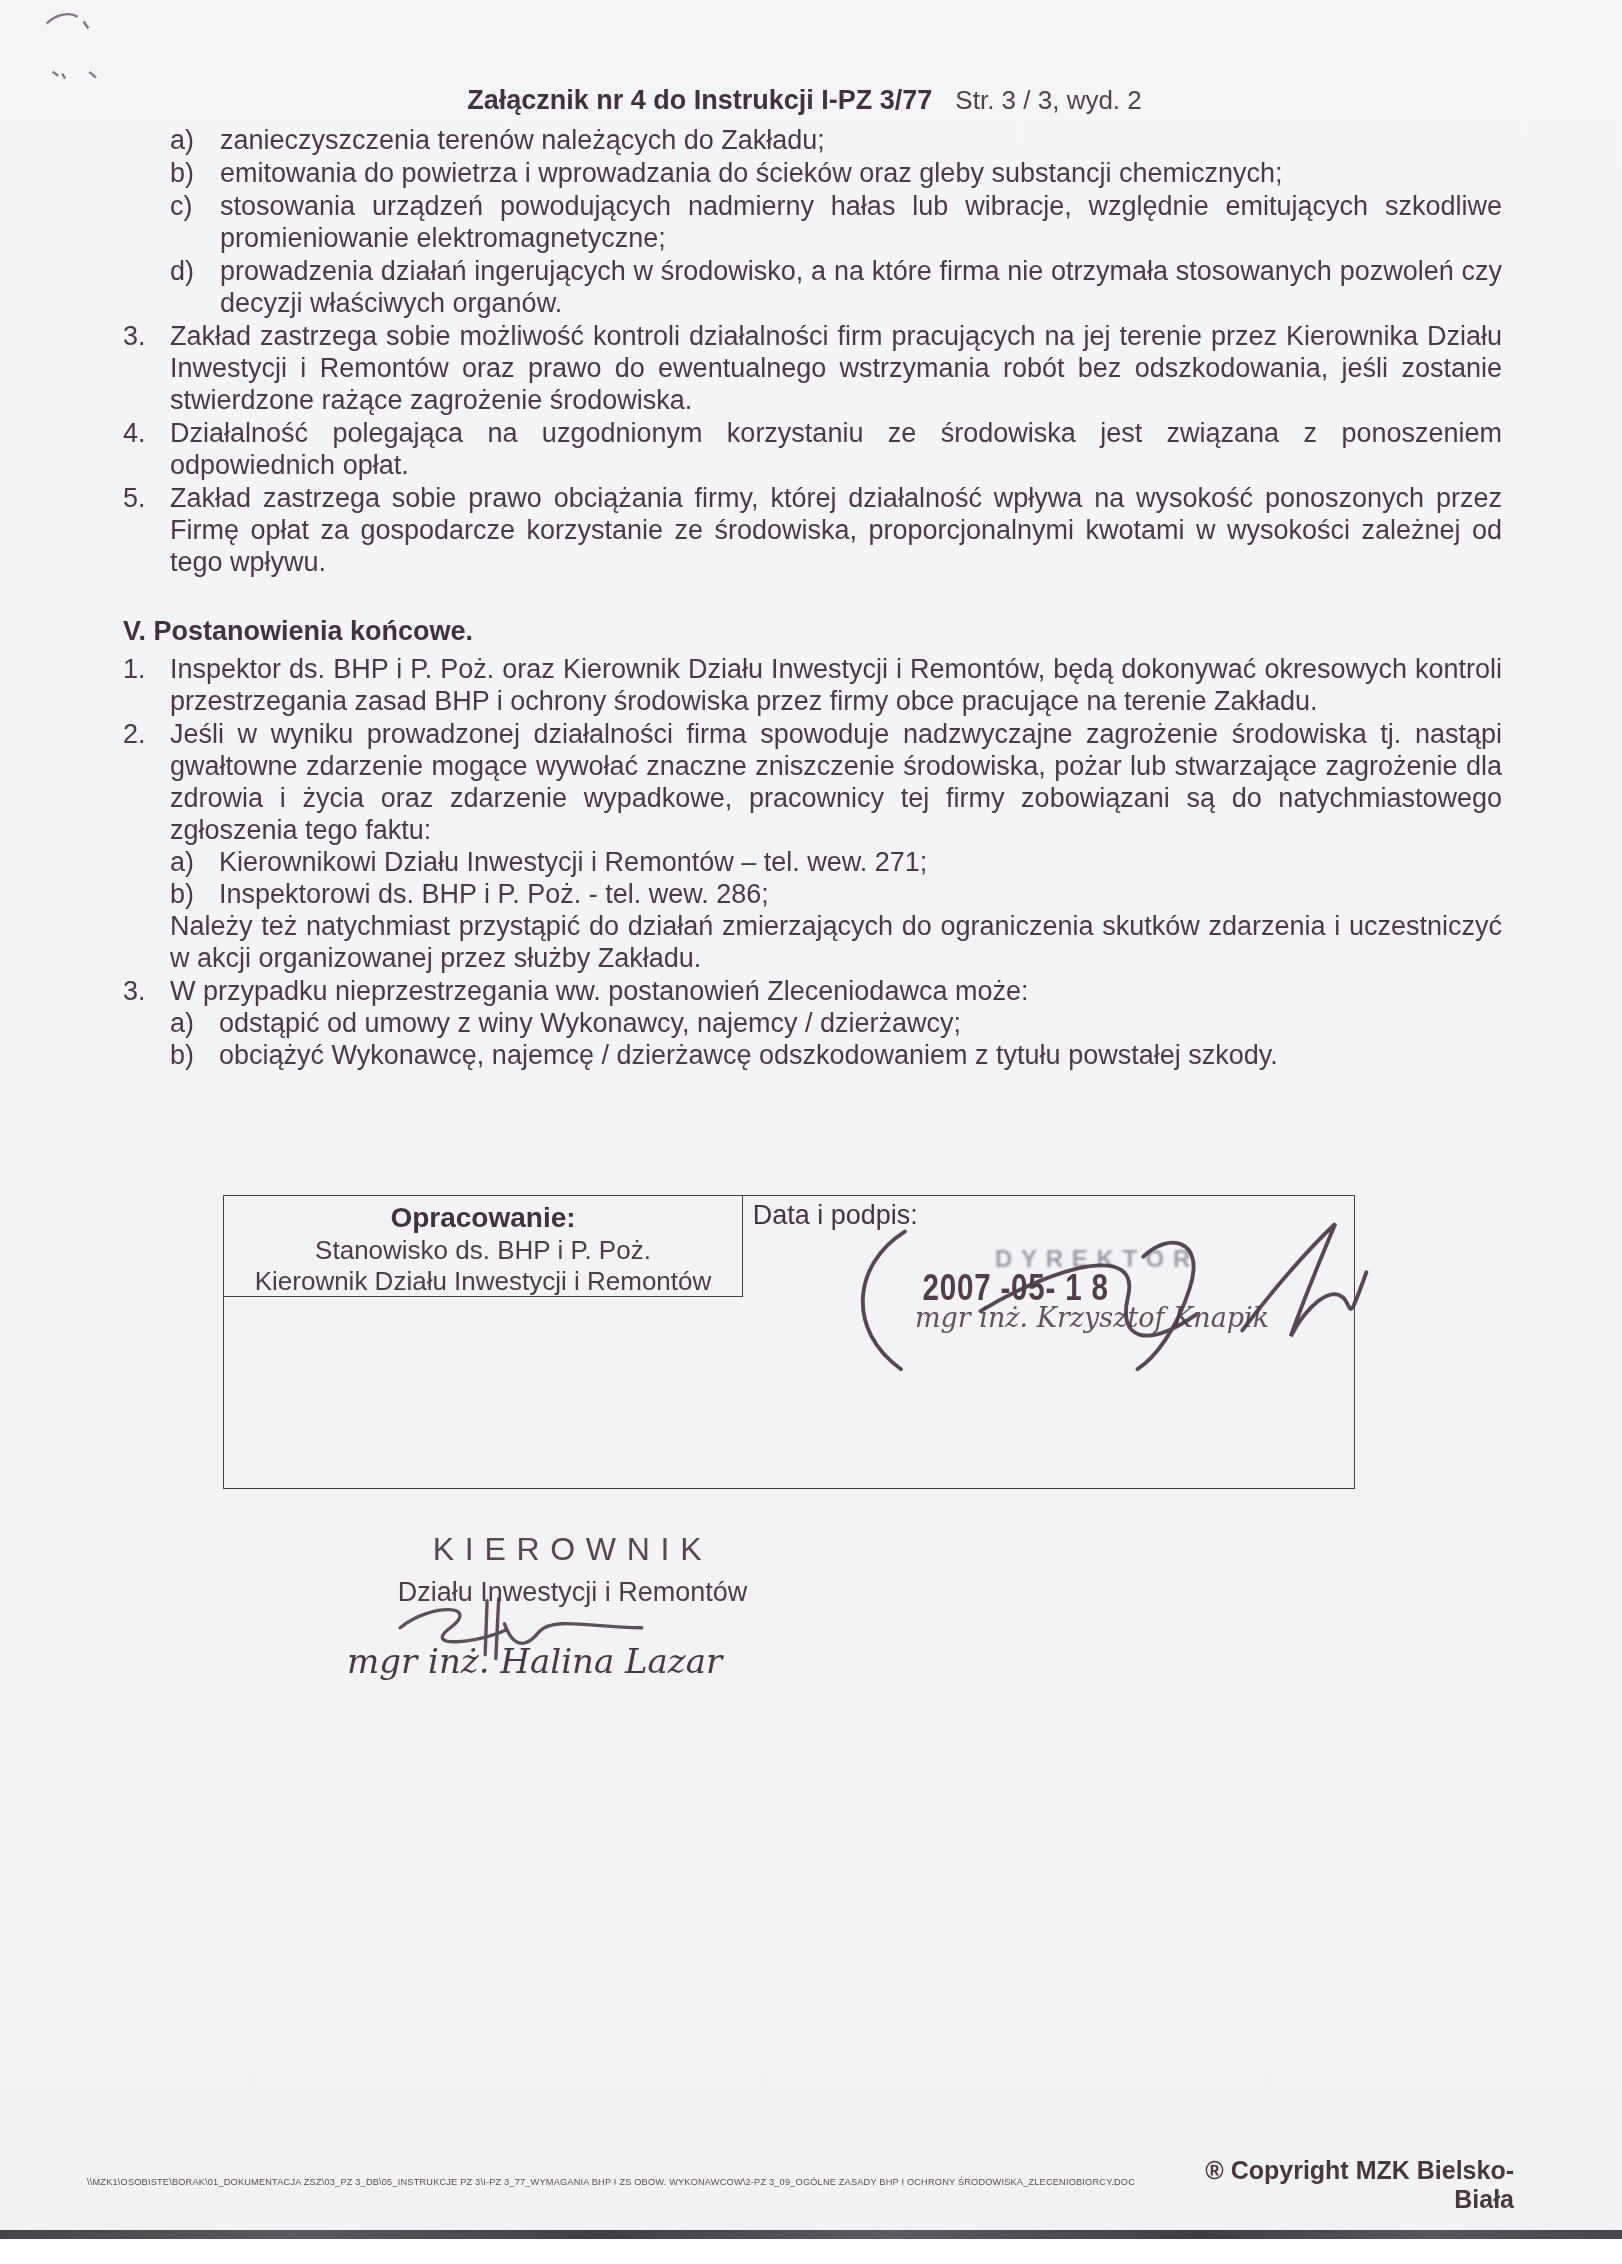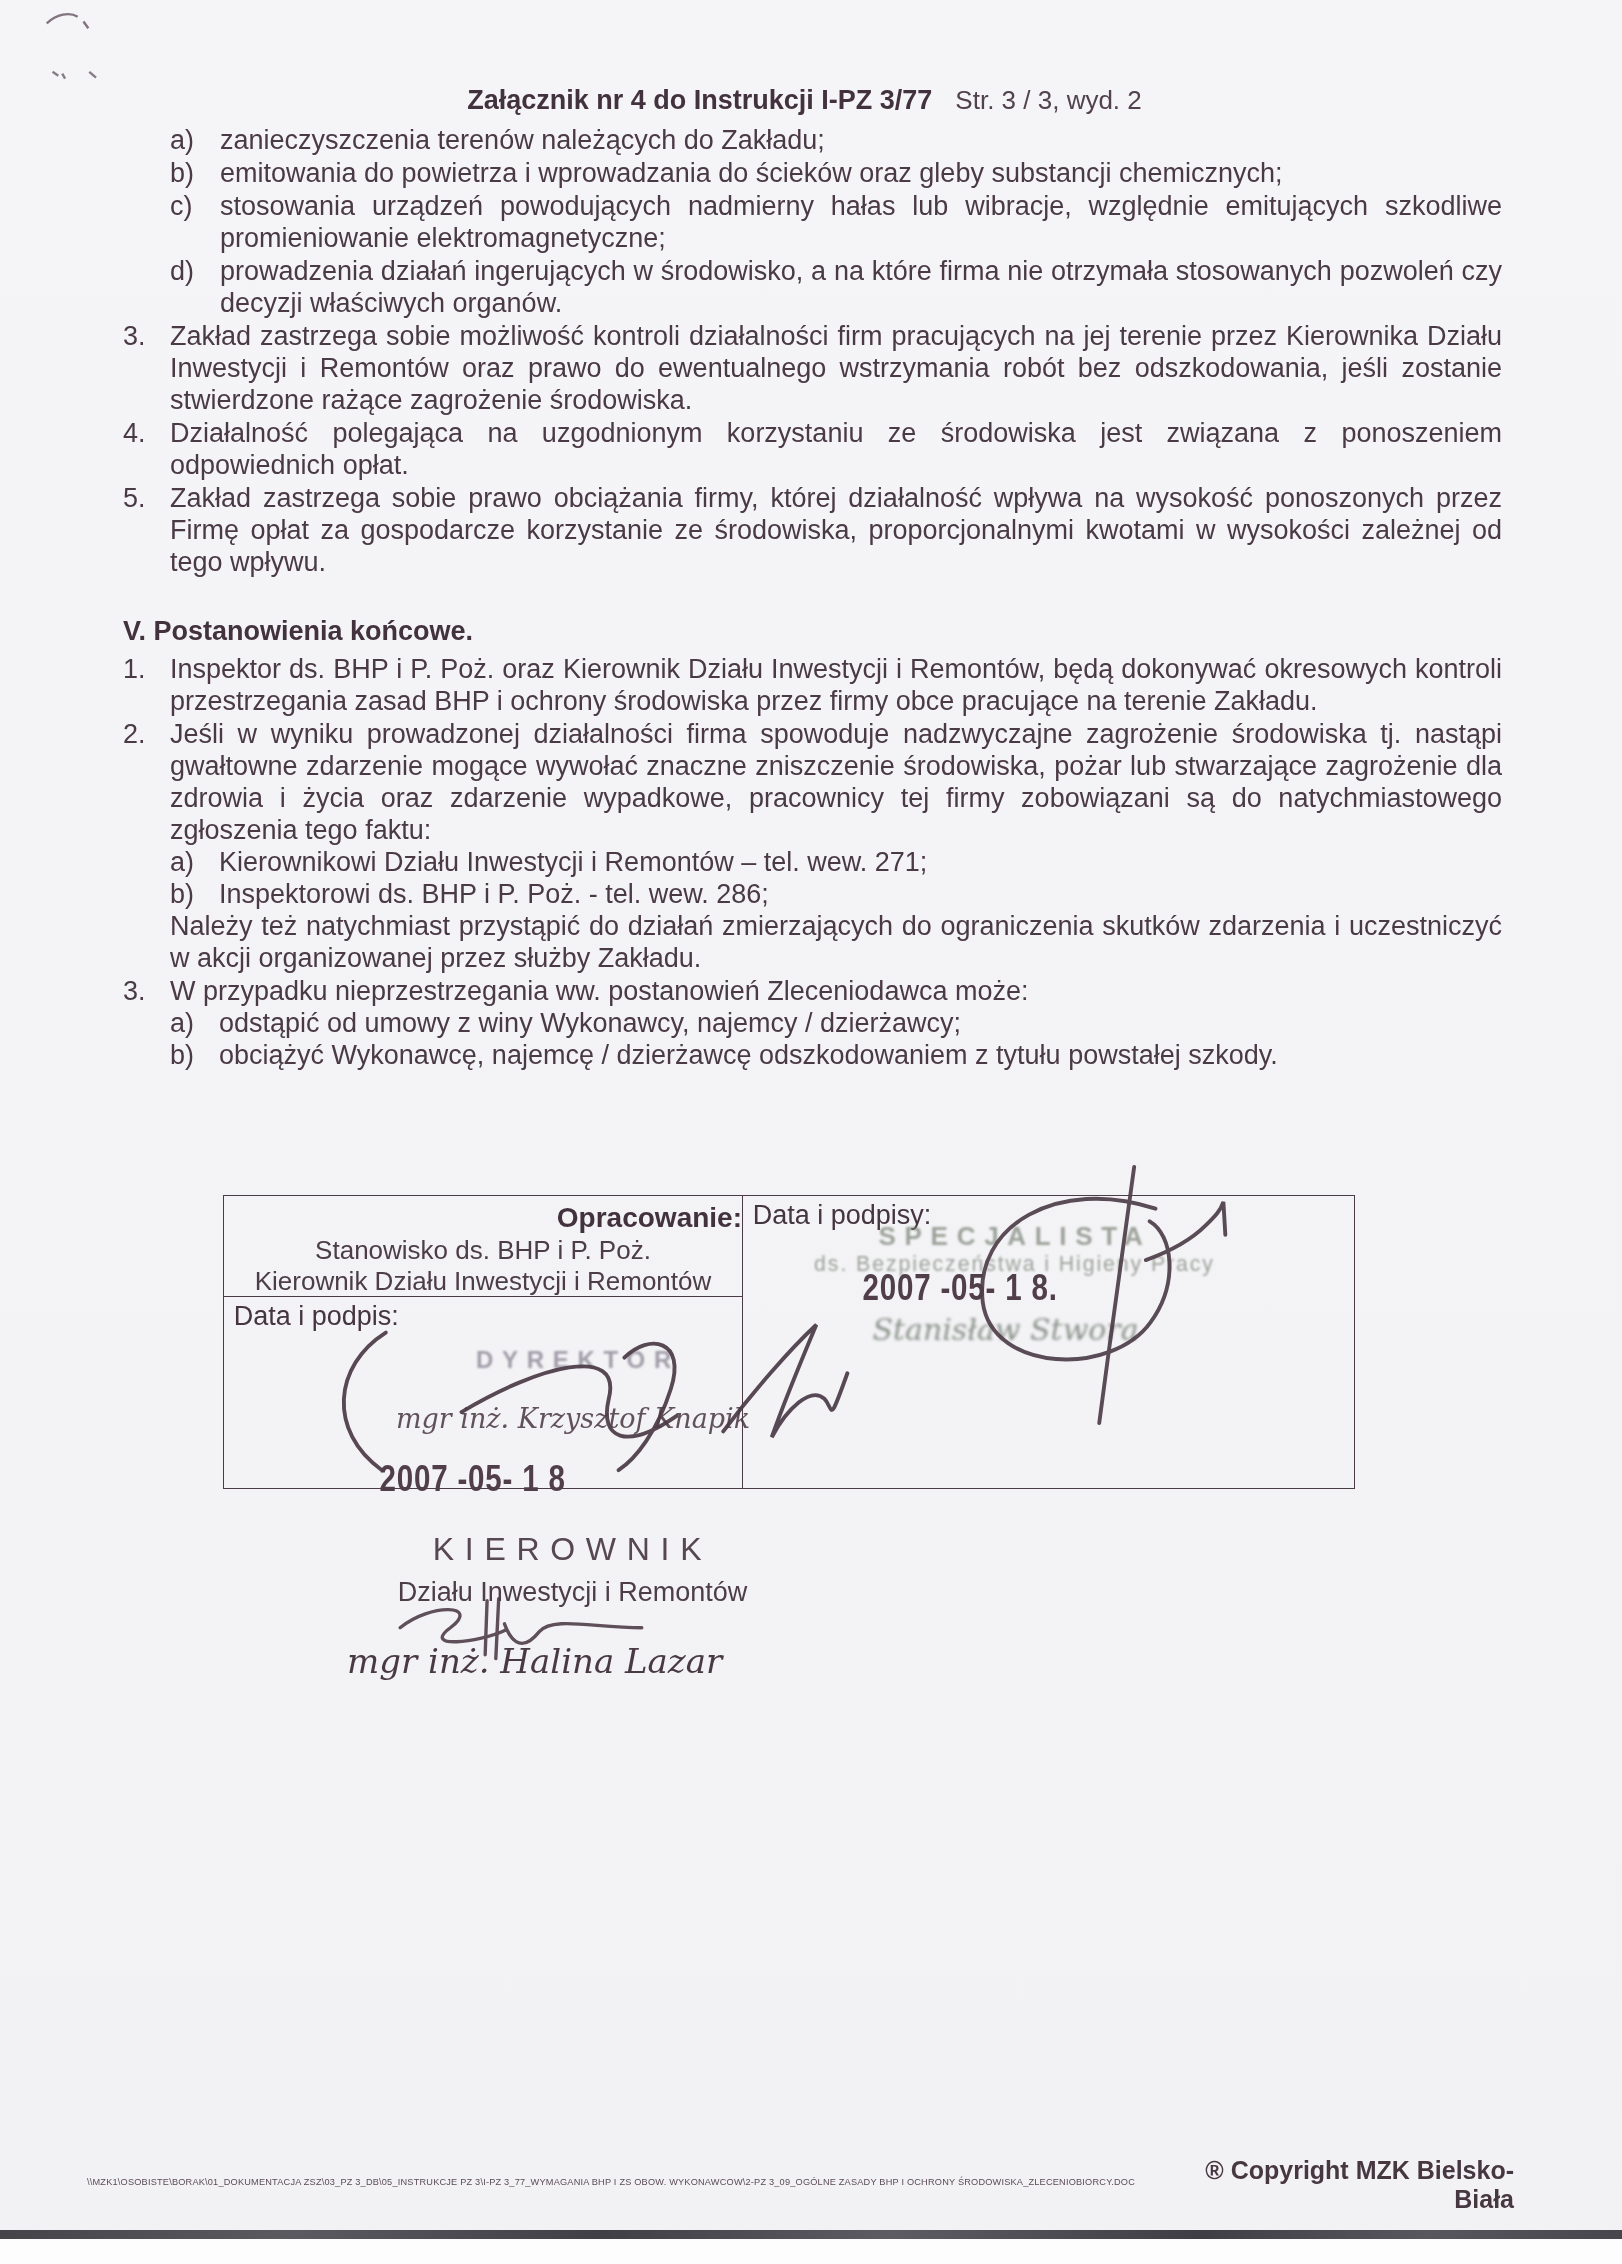--- a/index.html
+++ b/index.html
@@ -24,21 +24,21 @@
   .sub{display:flex;margin-top:0;}
   .sub .mk{flex:0 0 49px;}
   .note{text-align:justify;text-align-last:left;}
   
   .apv{position:absolute;top:1195px;left:223px;width:1130px;border:1.9px solid #4a3b44;
        display:grid;grid-template-columns:519px 1fr;grid-template-rows:101px 191px;}
   .apv .cell{border-right:1.9px solid #4a3b44;border-bottom:1.9px solid #4a3b44;position:relative;overflow:visible;}
   .apv .cell:nth-child(2n){border-right:none;}
   .apv .cell.r2{border-bottom:none;}
   .apv .head-cell{text-align:center;padding-top:3.9px;}
-  .apv .head-title{font-weight:bold;font-size:28px;color:#42323d;line-height:35px;text-align:right;}
+  .apv .head-title{font-weight:bold;font-size:28px;color:#42323d;line-height:35px;}
   .apv .head-role{font-size:26px;line-height:31px;color:#4c3d47;}
   .cell-label{position:absolute;top:3.9px;left:9.7px;font-size:27px;color:#44353f;}
   .date-stamp{
     position:absolute;bottom:-11.6px;font-size:36px;font-weight:600;color:#503f49;
     font-family:"Liberation Sans",sans-serif;letter-spacing:1px;transform:scaleX(.82);
     white-space:pre;
   }
   .date-left{left:16%;}
   .date-right{left:26%;}
   
@@ -153,34 +153,20 @@
     </div>
   </div>
 
   <div class="apv">
     <div class="cell head-cell">
       <div class="head-title">Opracowanie:</div>
       <div class="head-role">Stanowisko ds. BHP i P. Poż.</div>
       <div class="head-role">Kierownik Działu Inwestycji i Remontów</div>
     </div>
 
-    <div class="cell r2">
-      <div class="cell-label">Data i podpisy:</div>
-      <div class="stamp-faint sp-line1">SPECJALISTA</div>
-      <div class="stamp-faint sp-line2">ds. Bezpieczeństwa i Higieny Pracy</div>
-      <div class="stamp-faint sp-name">Stanisław Stwora</div>
-      <svg class="sig-svg" style="left:170px;top:-31px;" width="388" height="262" viewBox="0 0 400 270">
-        <g fill="none" stroke="#4e3e49" stroke-width="4" stroke-linecap="round" opacity=".92">
-          <path d="M250 45 C150 12,62 62,72 142 C82 214,205 218,245 162 C274 122,268 72,244 58"></path>
-          <path d="M240 98 C268 88,288 76,302 62 C312 52,317 47,320 38 L322 72"></path>
-          <path d="M228 2 C218 72,204 175,192 266"></path>
-        </g>
-      </svg>
-      <div class="date-stamp date-left">2007 -05- 1 8.</div>
-    </div>
 
     <div class="cell r2">
       <div class="cell-label">Data i podpis:</div>
       <div class="dyrektor-stamp">DYREKTOR</div>
       <svg class="sig-svg" style="left:92px;top:17.5px;" width="543" height="165" viewBox="0 0 560 170">
         <g fill="none" stroke="#4a3a46" stroke-width="4" stroke-linecap="round" opacity=".92">
           <path d="M72 18 C18 52,12 120,68 160"></path>
           <path d="M150 100 C230 52,316 30,302 86 C292 128,320 140,372 104"></path>
           <path d="M318 44 C344 18,382 26,366 76 C352 120,330 148,312 160"></path>
           <path d="M420 120 C450 80,488 36,516 10 C500 48,482 92,470 126 C486 96,510 74,524 86 C534 96,528 116,548 60"></path>

